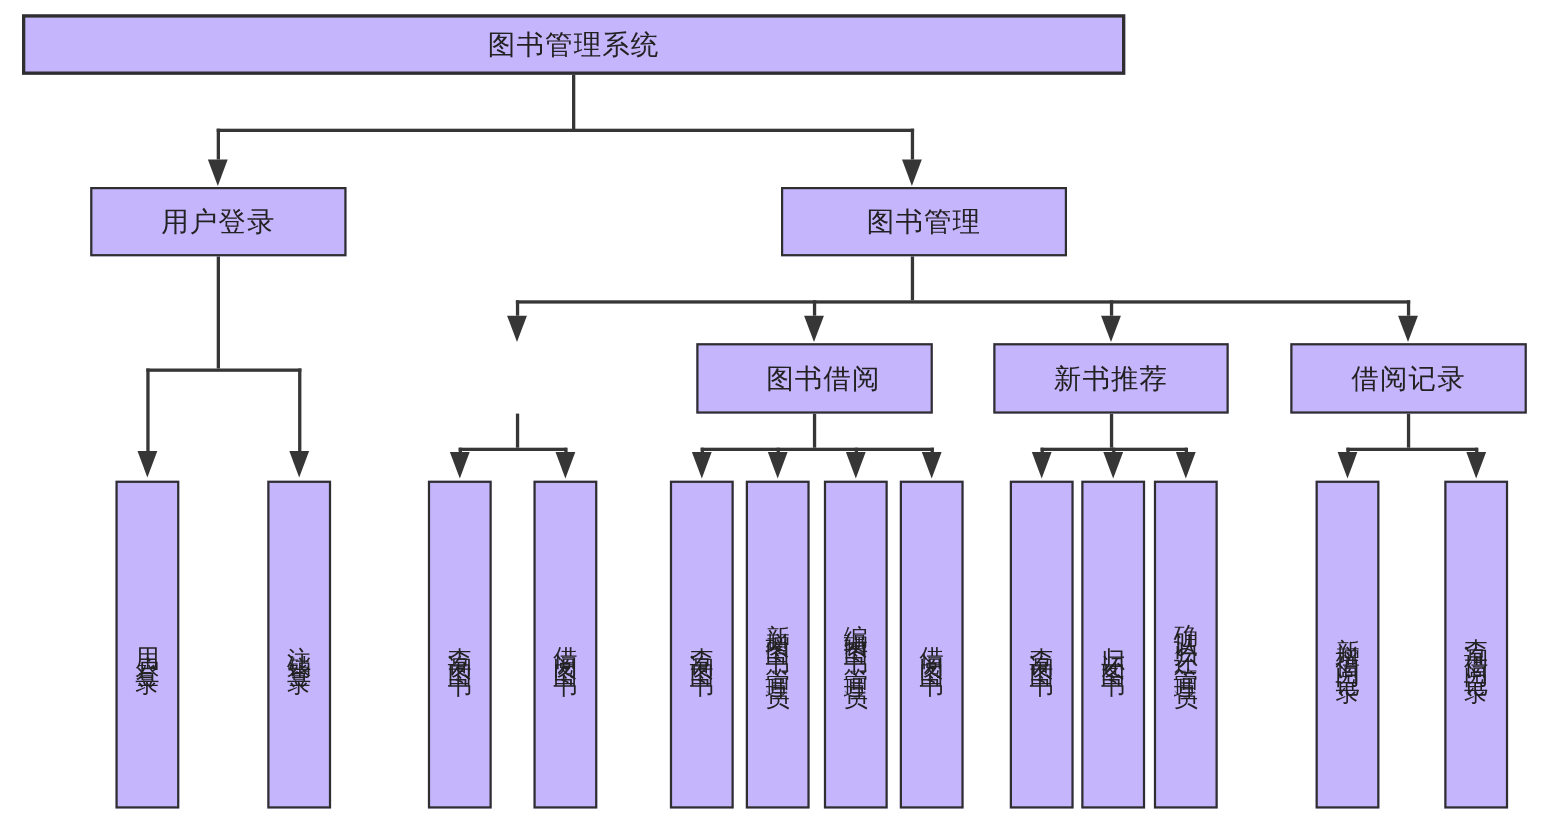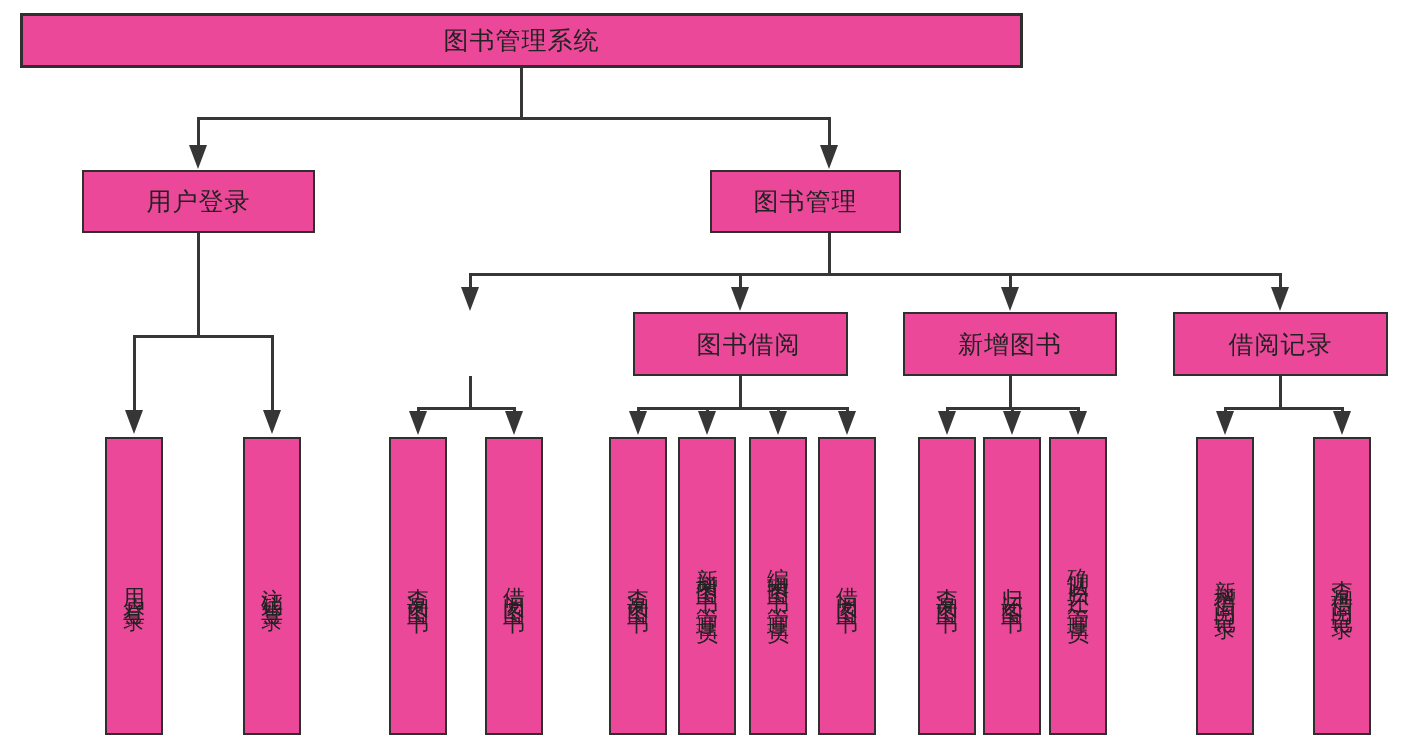--- a/index.html
+++ b/index.html
@@ -1,21 +1,21 @@
 <!DOCTYPE html>
 <html><head>
 <meta charset="utf-8">
 <style>
   html,body{margin:0;padding:0;background:#ffffff;}
   #stage{
     position:relative;width:1405px;height:747px;background:#ffffff;overflow:hidden;
     font-family:"Liberation Sans","DejaVu Sans",sans-serif;
   }
   .box{
-    position:absolute;background:#ec4899;border:2px solid #2f2f2f;box-sizing:border-box;
+    position:absolute;background:#c4b5fd;border:2px solid #2f2f2f;box-sizing:border-box;
     display:flex;align-items:center;justify-content:center;
     color:#222222;font-size:25px;letter-spacing:1px;white-space:nowrap;z-index:2;
   }
   .box.thick{border-width:3px;}
   .leaf{font-size:22px;letter-spacing:0;}
   .leaf span{
     writing-mode:vertical-rl;text-orientation:mixed;letter-spacing:8px;
     line-height:1;white-space:nowrap;
   }
   .vline,.hline{position:absolute;background:#363636;z-index:1;}
@@ -96,29 +96,29 @@
   <div class="vline" style="left:1341px;top:407px;width:3px;height:6px;"></div>
   <div class="arrowhead" style="left:1333px;top:411px;"></div>
 
   <div class="box thick" style="left:20px;top:13px;width:1003px;height:55px;">
     <span>图书管理系统</span>
   </div>
 
   <div class="box" style="left:82px;top:170px;width:233px;height:63px;">
     <span>用户登录</span>
   </div>
-  <div class="box" style="left:710px;top:170px;width:191px;height:63px;">
+  <div class="box" style="left:710px;top:170px;width:260px;height:63px;">
     <span>图书管理</span>
   </div>
 
   <div class="box" style="left:633px;top:312px;width:215px;height:64px;padding-left:16px;">
     <span>图书借阅</span>
   </div>
   <div class="box" style="left:903px;top:312px;width:214px;height:64px;">
-    <span>新增图书</span>
+    <span>新书推荐</span>
   </div>
   <div class="box" style="left:1173px;top:312px;width:215px;height:64px;">
     <span>借阅记录</span>
   </div>
 
   <div class="box leaf" style="left:105px;top:437px;width:58px;height:298px;">
     <span>用户登录</span>
   </div>
   <div class="box leaf" style="left:243px;top:437px;width:58px;height:298px;">
     <span>注销登录</span>

